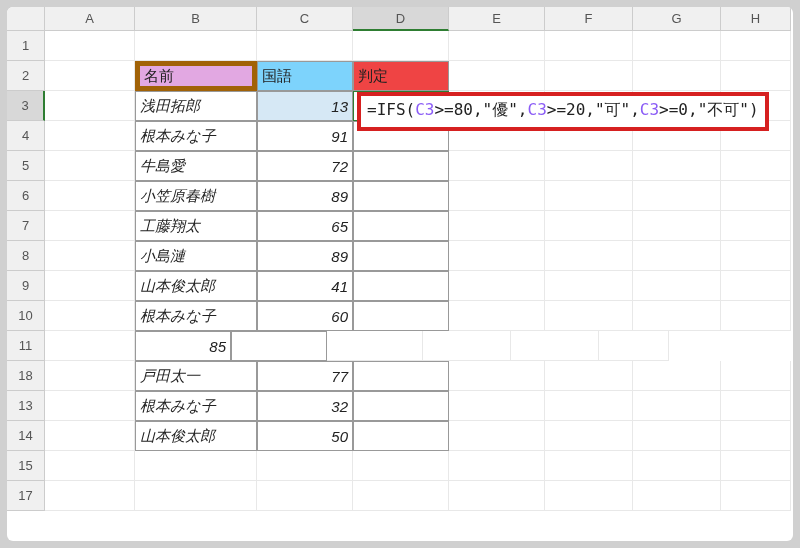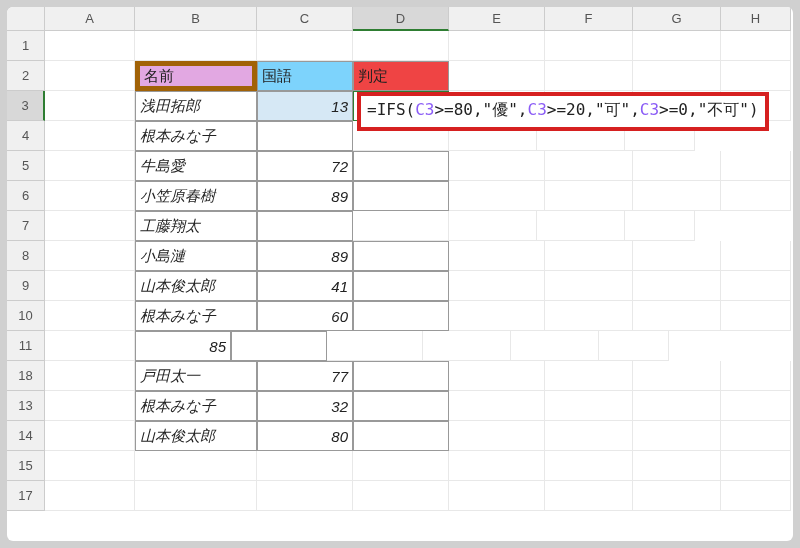--- a/index.html
+++ b/index.html
@@ -162,20 +162,21 @@
       <div class="cell col-E"></div>
       <div class="cell col-F"></div>
       <div class="cell col-G"></div>
       <div class="cell col-H"></div>
     </div>
 
     <div class="row">
       <div class="row-h">4</div>
       <div class="cell col-A"></div>
       <div class="cell col-B tcell">根本みな子</div>
+      <div class="cell col-C tcell num">91</div>
       <div class="cell col-D tcell"></div>
       <div class="cell col-E"></div>
       <div class="cell col-F"></div>
       <div class="cell col-G"></div>
       <div class="cell col-H"></div>
     </div>
     <div class="row">
       <div class="row-h">5</div>
       <div class="cell col-A"></div>
       <div class="cell col-B tcell">牛島愛</div>
@@ -194,20 +195,21 @@
       <div class="cell col-D tcell"></div>
       <div class="cell col-E"></div>
       <div class="cell col-F"></div>
       <div class="cell col-G"></div>
       <div class="cell col-H"></div>
     </div>
     <div class="row">
       <div class="row-h">7</div>
       <div class="cell col-A"></div>
       <div class="cell col-B tcell">工藤翔太</div>
+      <div class="cell col-C tcell num">65</div>
       <div class="cell col-D tcell"></div>
       <div class="cell col-E"></div>
       <div class="cell col-F"></div>
       <div class="cell col-G"></div>
       <div class="cell col-H"></div>
     </div>
     <div class="row">
       <div class="row-h">8</div>
       <div class="cell col-A"></div>
       <div class="cell col-B tcell">小島漣</div>
@@ -269,21 +271,21 @@
       <div class="cell col-D tcell"></div>
       <div class="cell col-E"></div>
       <div class="cell col-F"></div>
       <div class="cell col-G"></div>
       <div class="cell col-H"></div>
     </div>
     <div class="row">
       <div class="row-h">14</div>
       <div class="cell col-A"></div>
       <div class="cell col-B tcell">山本俊太郎</div>
-      <div class="cell col-C tcell num">80</div>
+      <div class="cell col-C tcell num">50</div>
       <div class="cell col-D tcell"></div>
       <div class="cell col-E"></div>
       <div class="cell col-F"></div>
       <div class="cell col-G"></div>
       <div class="cell col-H"></div>
     </div>
 
     <div class="row">
       <div class="row-h">15</div>
       <div class="cell col-A"></div>

